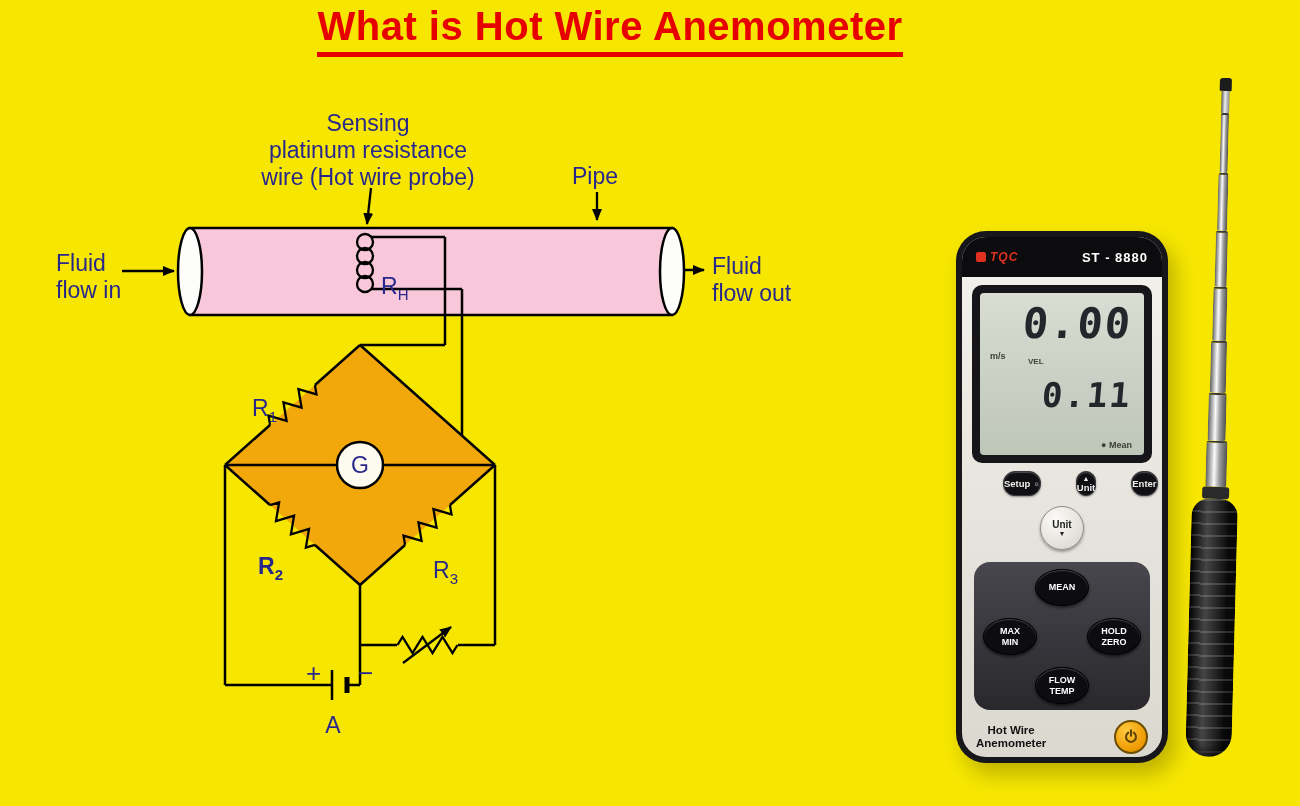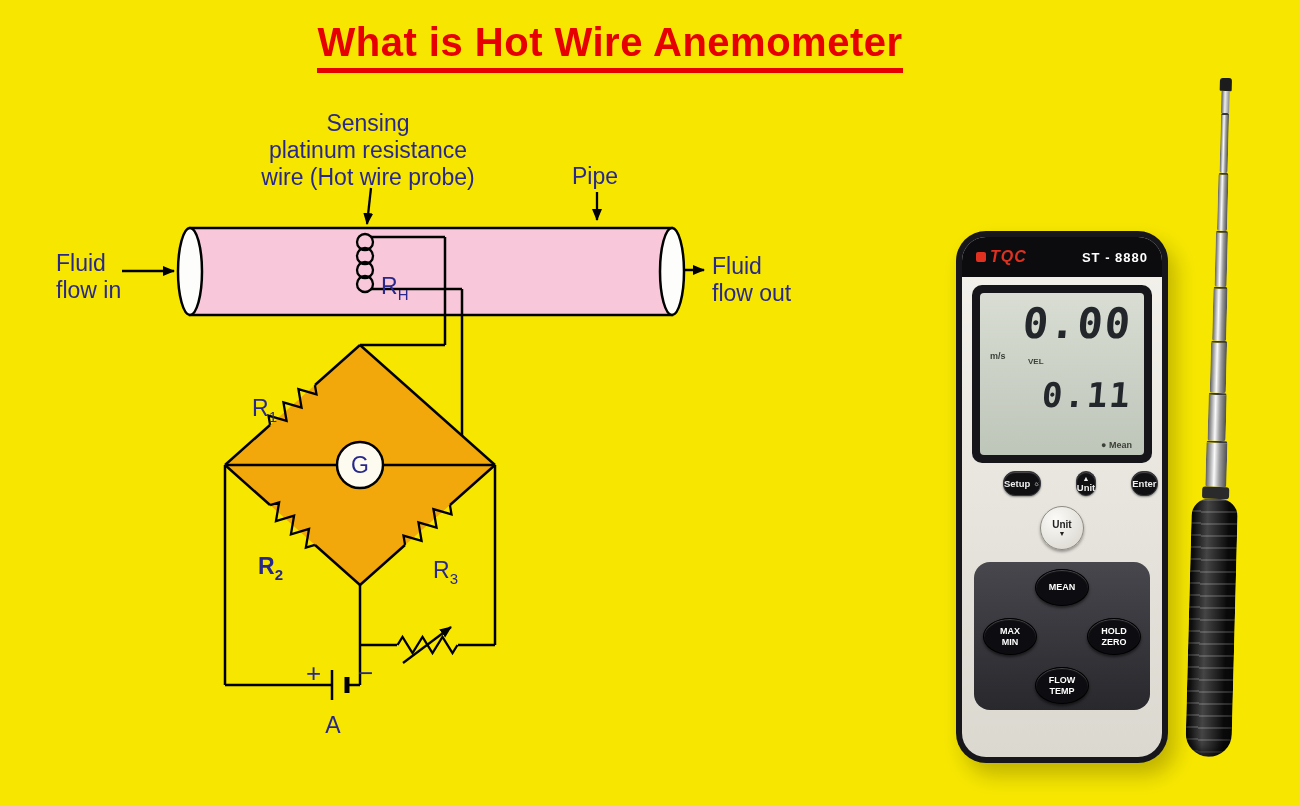--- a/index.html
+++ b/index.html
@@ -2,21 +2,21 @@
 <html><head>
 <meta charset="utf-8">
 <style>
   * { box-sizing: border-box; margin: 0; padding: 0; }
   body { font-family: "Liberation Sans", sans-serif; }
   .canvas {
     position: relative; width: 1300px; height: 806px;
     background: #f6e600; overflow: hidden;
   }
   
-  .title-wrap { position: absolute; left: 0; top: 20px; width: 1220px; text-align: center; }
+  .title-wrap { position: absolute; left: 0; top: 4px; width: 1220px; text-align: center; }
   .title {
     display: inline-block; color: #e60000; font-size: 40px; font-weight: bold;
     border-bottom: 5px solid #e60000; padding-bottom: 3px; letter-spacing: .5px;
   }
   
   .lbl { position: absolute; color: #28288c; font-size: 23px; line-height: 27px; white-space: pre-line; }
   .lbl sub { font-size: 15px; }
   .center { text-align: center; }
   .circuit-svg { position: absolute; left: 0; top: 66px; }
   
@@ -26,21 +26,21 @@
     box-shadow: 8px 12px 20px rgba(0,0,0,.22);
   }
   .device-face {
     height: 100%; background: linear-gradient(180deg, #f4f2ec, #dbd8d0);
     border-radius: 24px; display: flex; flex-direction: column; overflow: hidden;
   }
   .device-header {
     height: 40px; background: #0c0c0e; display: flex; align-items: center;
     justify-content: space-between; padding: 0 14px; flex: 0 0 auto;
   }
-  .brand { color: #e03020; font-weight: bold; font-style: italic; font-size: 16px; letter-spacing: 1px; display: flex; align-items: center; gap: 4px; }
+  .brand { color: #e03020; font-weight: bold; font-style: italic; font-size: 12px; letter-spacing: 1px; display: flex; align-items: center; gap: 4px; }
   .brand-mark { width: 10px; height: 10px; background: #e03020; display: inline-block; border-radius: 2px; }
   .model { color: #fff; font-size: 13px; font-weight: bold; letter-spacing: 1px; margin-left: 9px; }
   .lcd-bezel { margin: 8px 10px 0; background: #16161a; border-radius: 10px; padding: 8px; height: 178px; flex: 0 0 auto; }
   .lcd {
     height: 100%; background: linear-gradient(180deg, #d9ddd3, #bec5b9);
     border-radius: 4px; position: relative; overflow: hidden;
   }
   .lcd-main, .lcd-sub {
     position: absolute; right: 12px; font-family: "DejaVu Sans Mono", monospace;
     font-weight: bold; color: #23262b; transform: skewX(-5deg); letter-spacing: 2px;
@@ -266,20 +266,30 @@
       <div class="keypad">
         <div class="key key-mean">MEAN</div>
         <div class="key key-maxmin">MAX
 MIN</div>
         <div class="key key-holdzero">HOLD
 ZERO</div>
         <div class="key key-flowtemp">FLOW
 TEMP</div>
       </div>
 
+      <div class="device-footer">
+        <div class="footer-text">Hot Wire
+Anemometer</div>
+        <div class="power-btn">
+          <svg width="16" height="16" viewBox="0 0 24 24">
+            <path d="M8 5.5 A7.5 7.5 0 1 0 16 5.5" fill="none" stroke="#5b4300" stroke-width="3" stroke-linecap="round"></path>
+            <line x1="12" y1="2" x2="12" y2="10" stroke="#5b4300" stroke-width="3" stroke-linecap="round"></line>
+          </svg>
+        </div>
+      </div>
     </div>
   </div>
 
   <div class="probe">
     <div class="probe-head"></div>
     <div class="probe-collar"></div>
     <div class="seg s1"></div>
     <div class="seg s2"></div>
     <div class="seg s3"></div>
     <div class="seg s4"></div>

